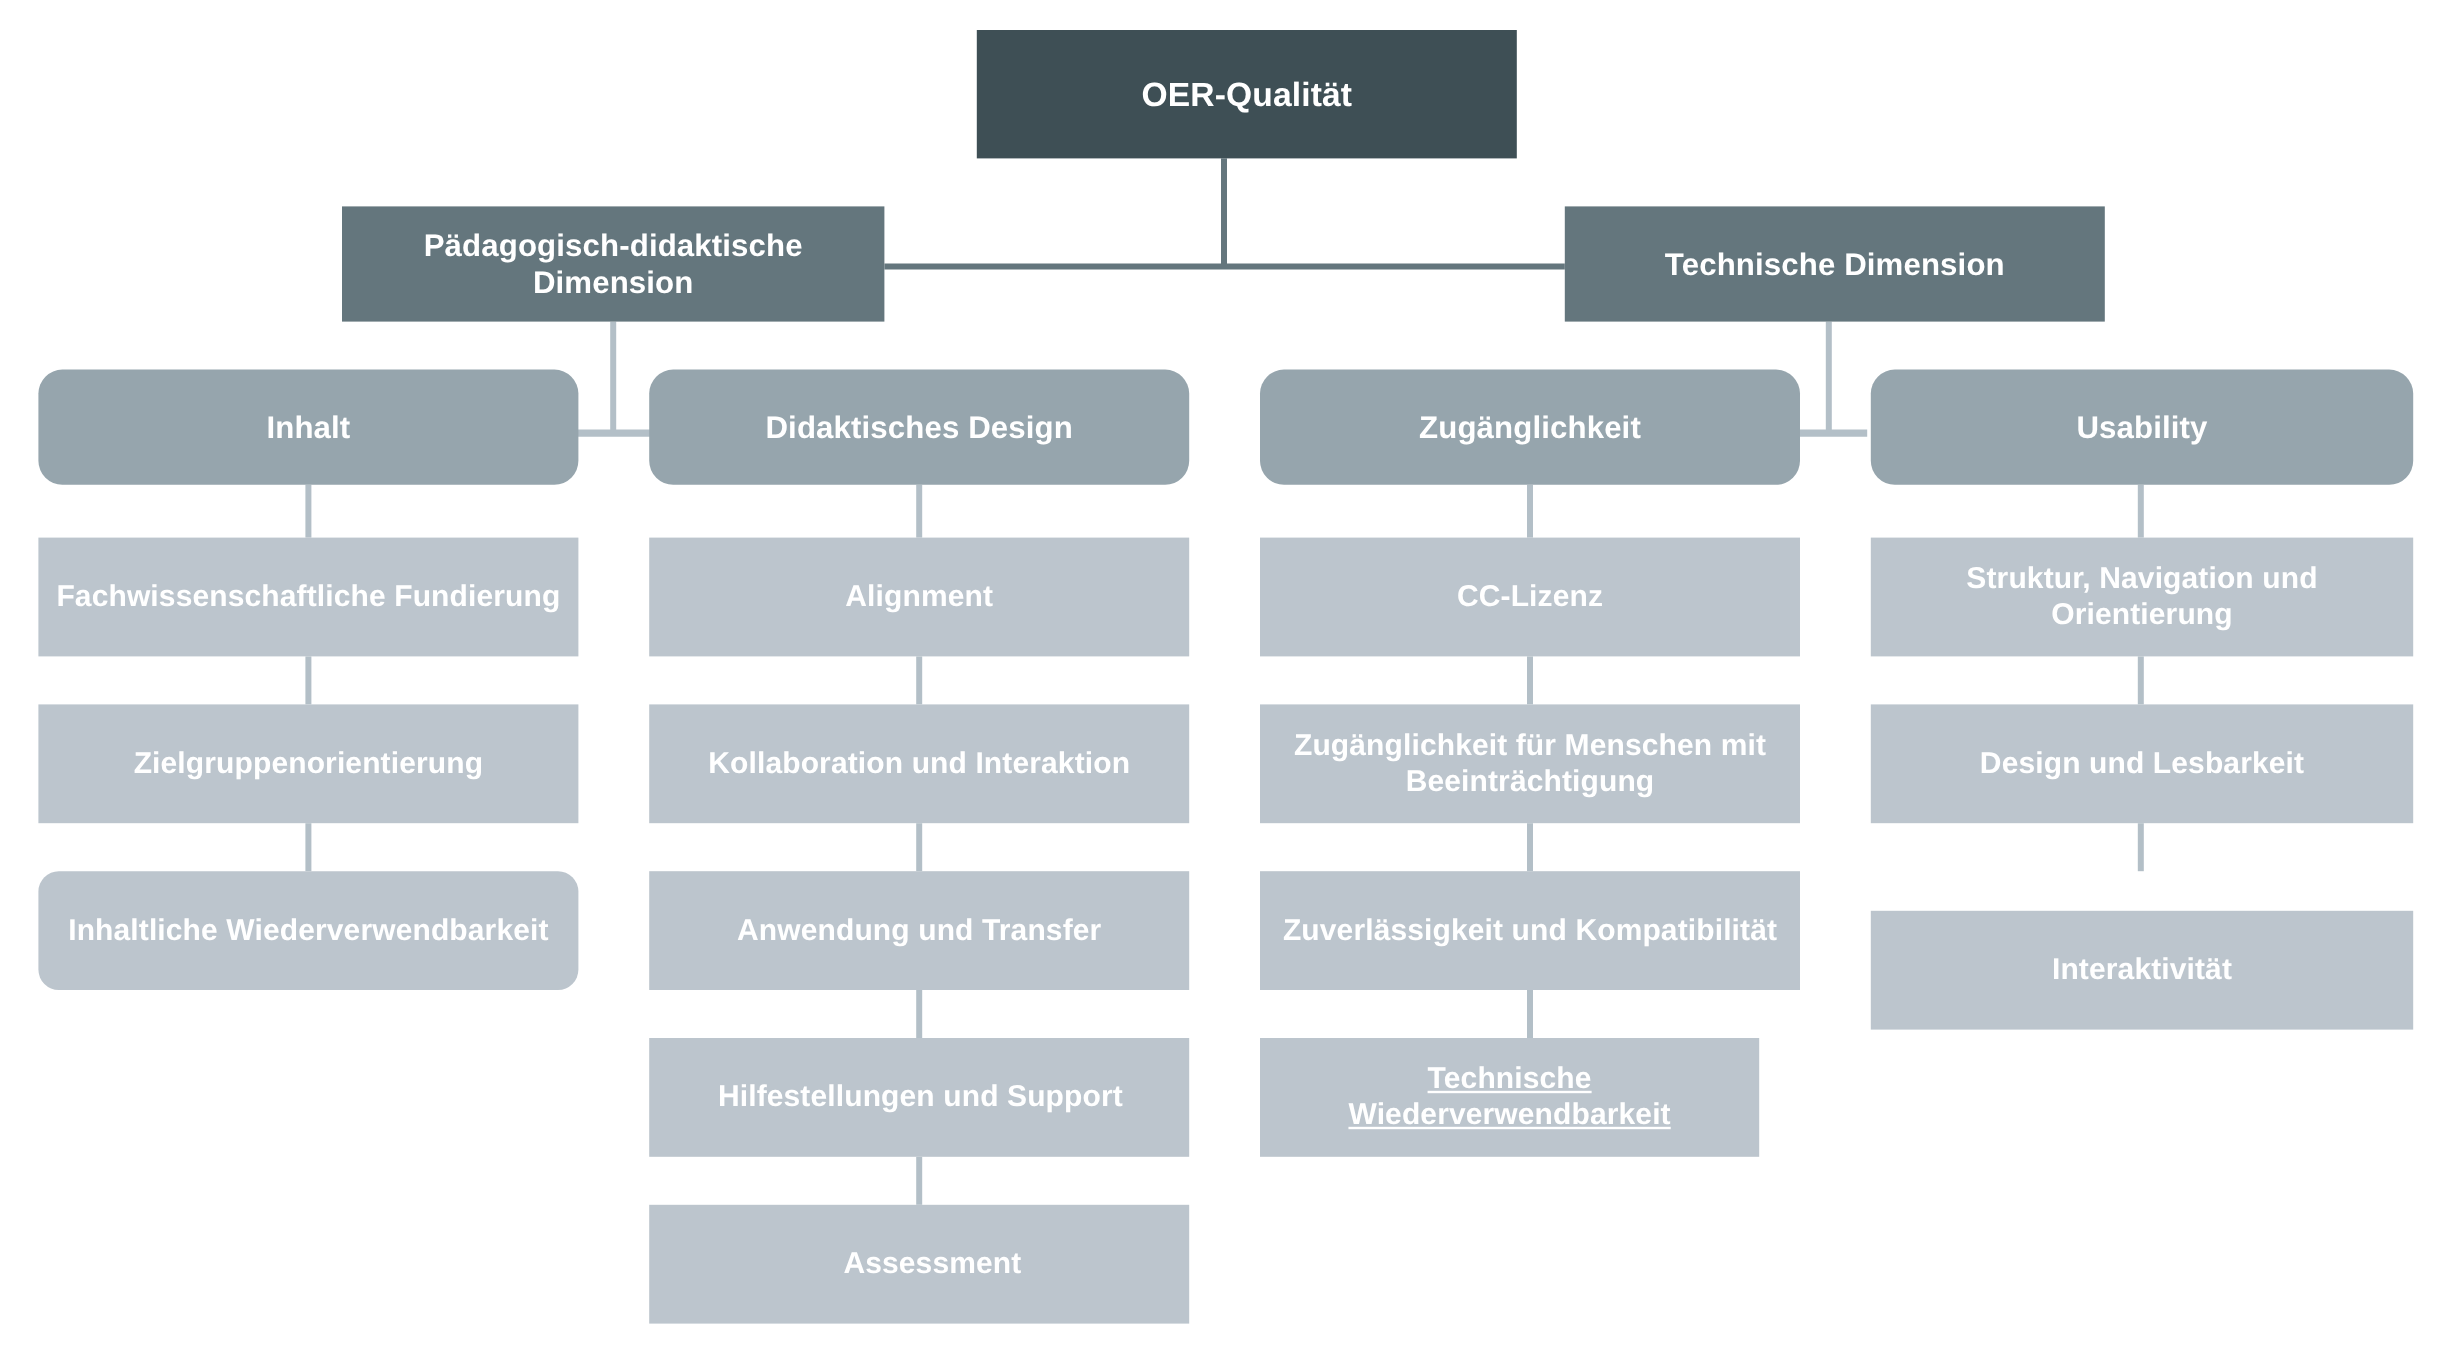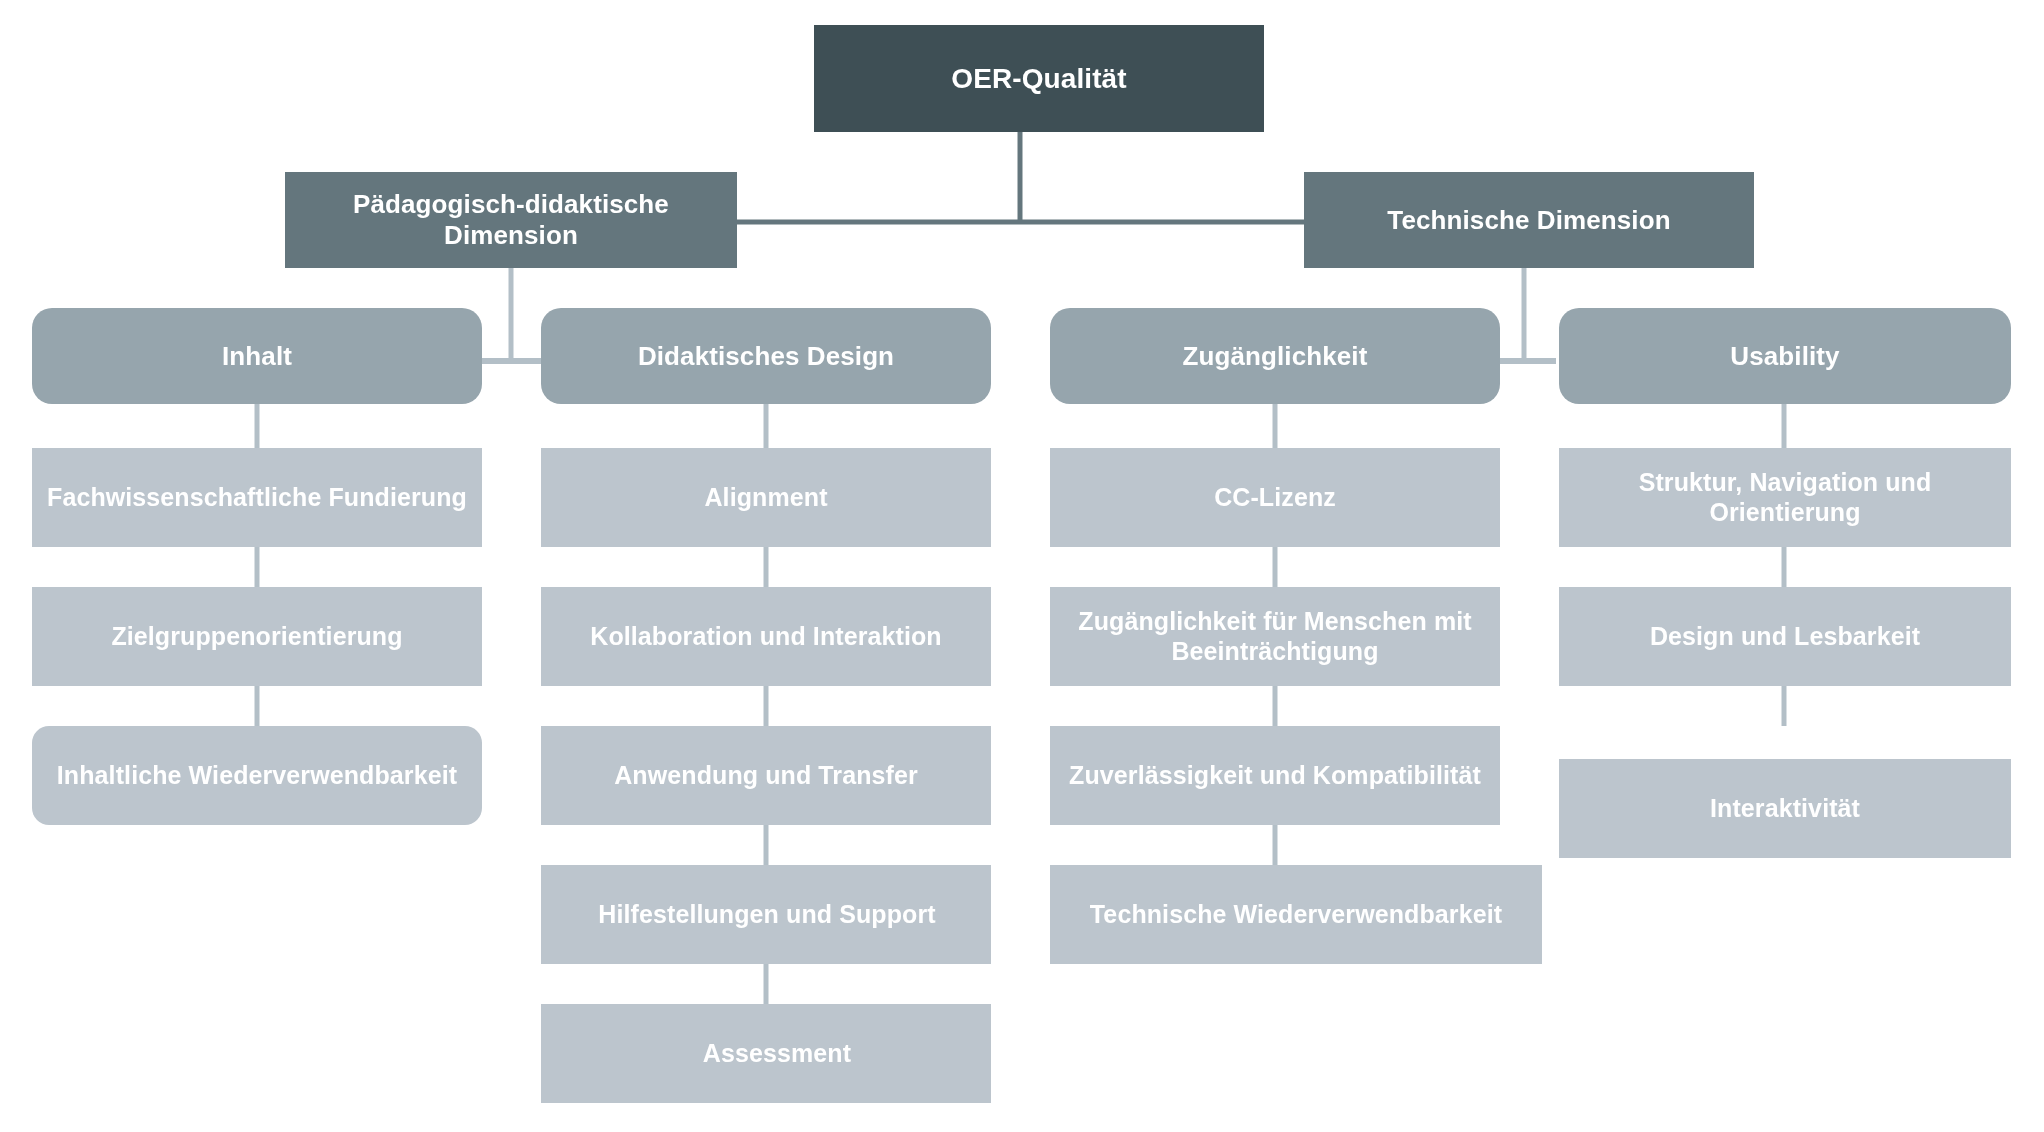--- a/index.html
+++ b/index.html
@@ -159,21 +159,21 @@
 
   <div class="node leaf" style="left:1050px; top:448px; width:450px; height:99px;">
     <span>CC-Lizenz</span>
   </div>
   <div class="node leaf" style="left:1050px; top:587px; width:450px; height:99px;">
     <span>Zugänglichkeit für Menschen mit Beeinträchtigung</span>
   </div>
   <div class="node leaf" style="left:1050px; top:726px; width:450px; height:99px;">
     <span>Zuverlässigkeit und Kompatibilität</span>
   </div>
-  <div class="node leaf" style="left:1050px; top:865px; width:492px; height:99px;">
+  <div class="node leaf" style="left:1050px; top:865px; width:416px; height:99px;text-decoration:underline;">
     <span>Technische Wiederverwendbarkeit</span>
   </div>
 
   <div class="node leaf" style="left:1559px; top:448px; width:452px; height:99px;">
     <span>Struktur, Navigation und Orientierung</span>
   </div>
   <div class="node leaf" style="left:1559px; top:587px; width:452px; height:99px;">
     <span>Design und Lesbarkeit</span>
   </div>
   <div class="node leaf" style="left:1559px; top:726px; width:452px; height:99px;margin-top:33px;">

